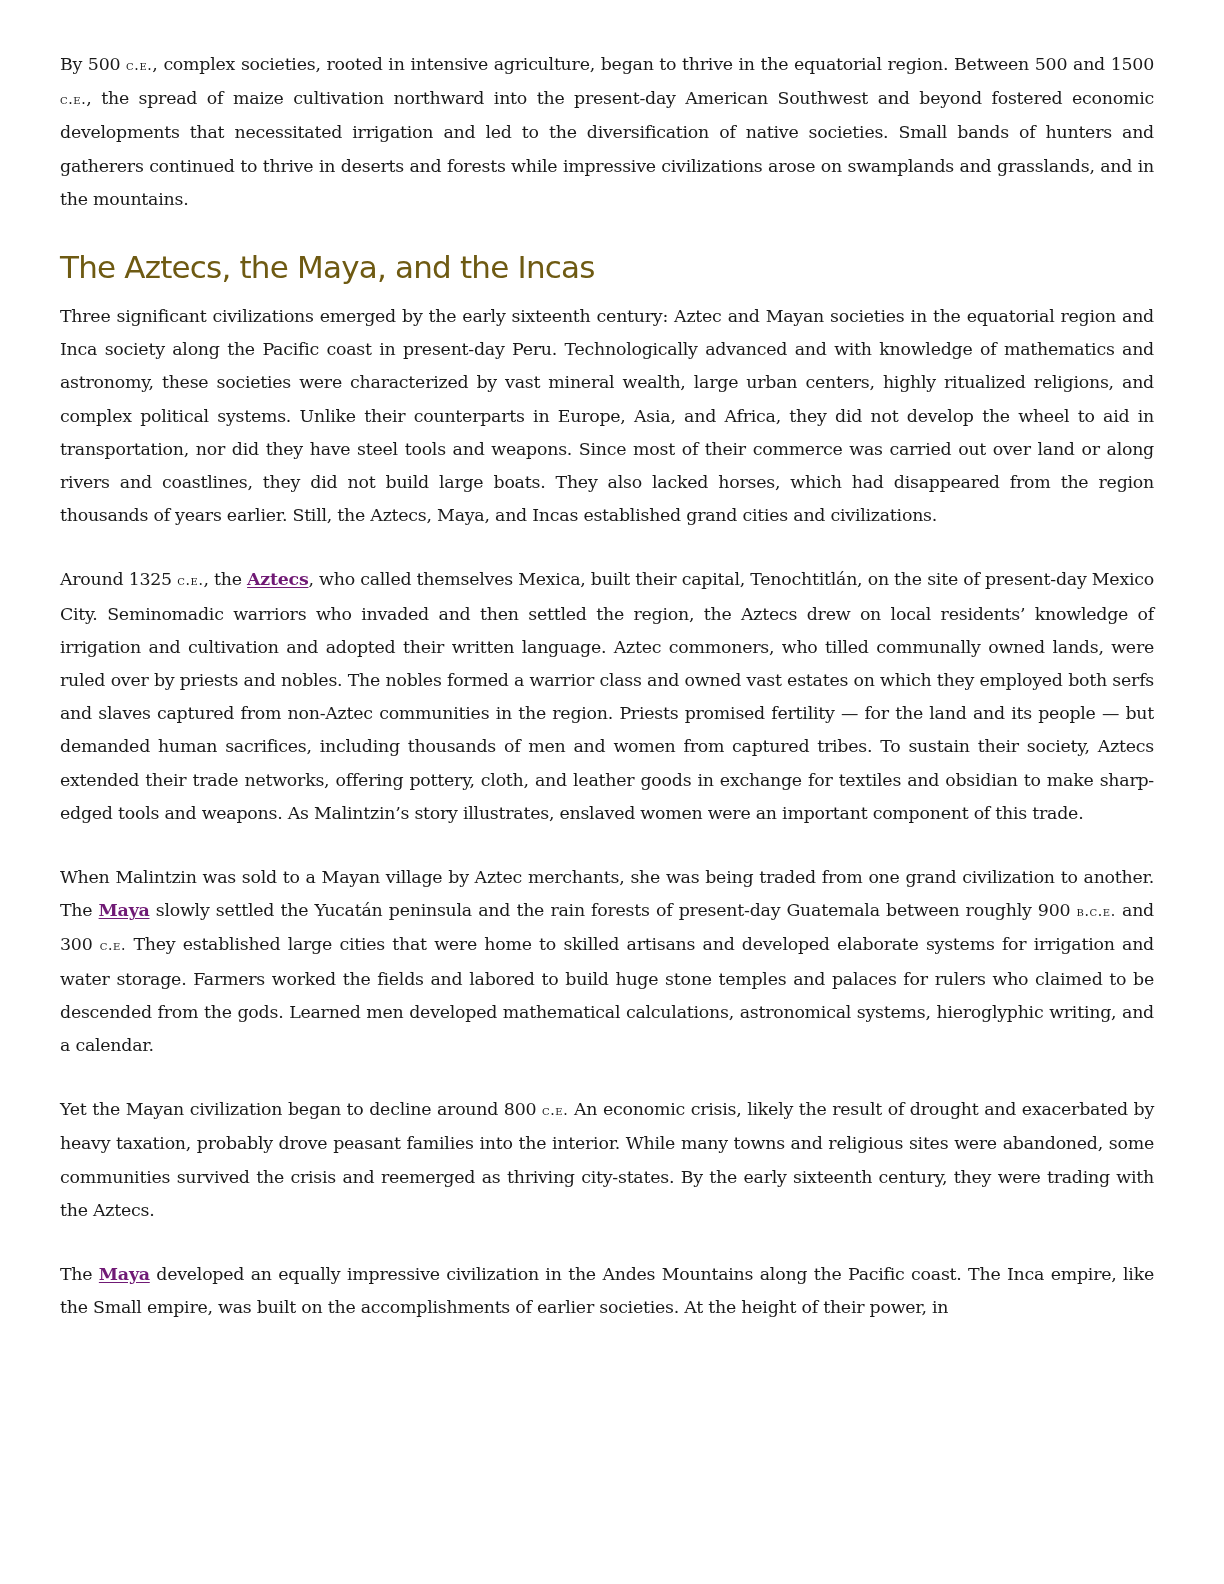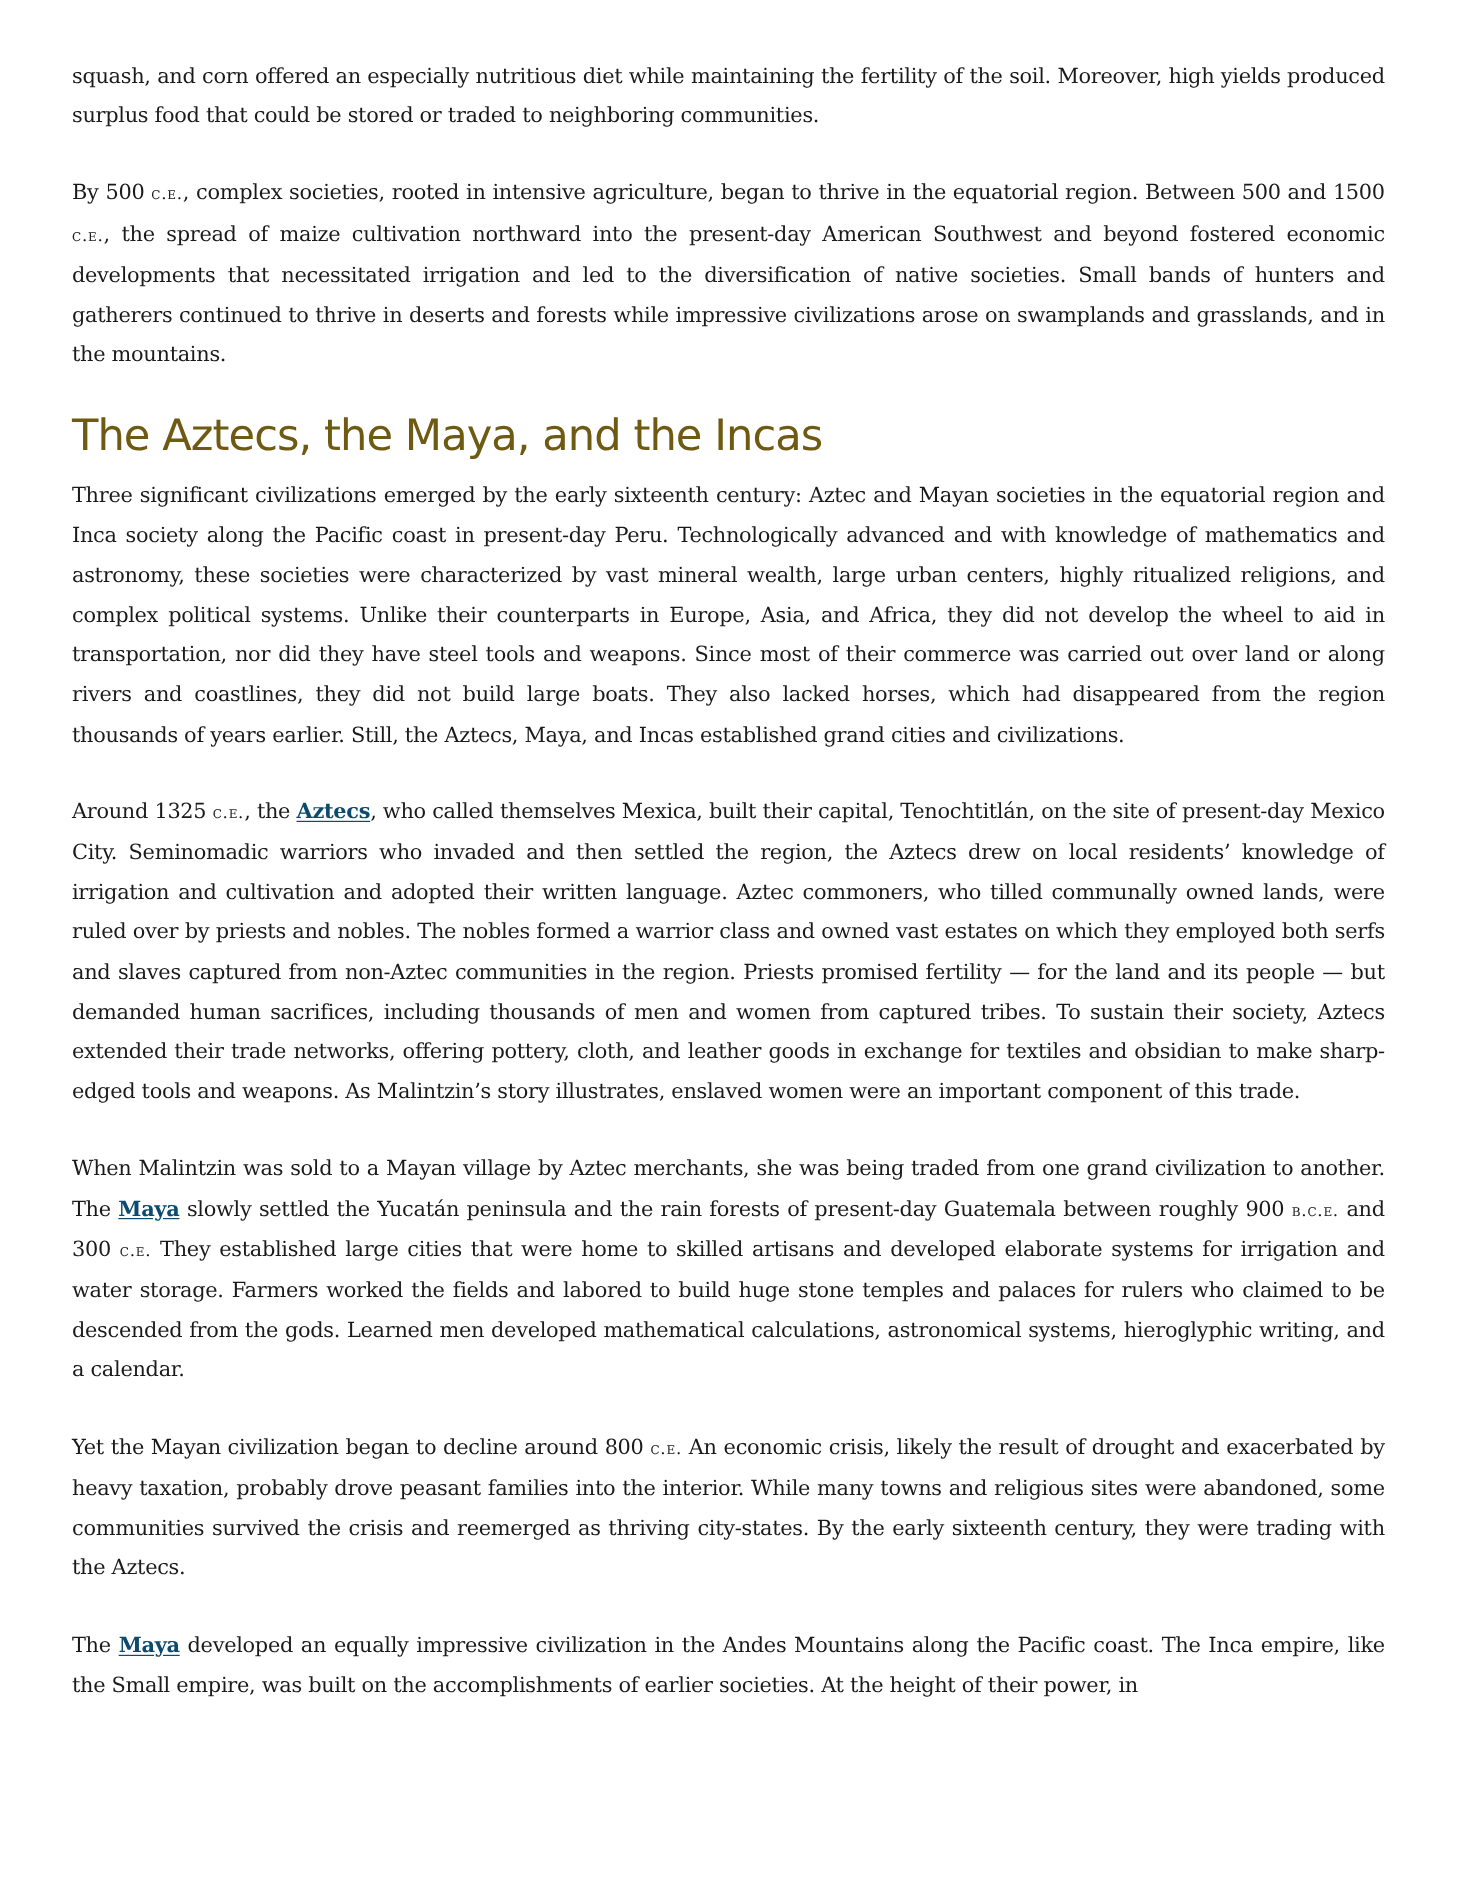--- a/index.html
+++ b/index.html
@@ -32,41 +32,40 @@
     .sc {
       font-variant: small-caps;
       text-transform: lowercase;
       font-size: 14px;
       letter-spacing: 0.6px;
     }
     h2 {
       margin: 0;
       font-family: "DejaVu Sans", "Liberation Sans", sans-serif;
       font-weight: 500;
-      font-size: 36px;
+      font-size: 31px;
       line-height: 40px;
       color: #6e5a12;
       letter-spacing: -0.8px;
     }
     .heading-wrap {
       margin: 14px 0 13px 0;
     }
     a.term {
-      color: #0c4a6e;
+      color: #701a75;
       font-weight: bold;
       text-decoration: underline;
       text-underline-offset: 2px;
     }
   </style>
 </head>
 <body>
 
 <div class="page">
 
-  <p><span>squash, and corn offered an especially nutritious diet while maintaining the fertility of the soil. Moreover, high yields produced surplus food that could be stored or traded to neighboring communities.</span></p>
 
   <p><span>By 500 </span><span class="sc">C.E.</span><span>, complex societies, rooted in intensive agriculture, began to thrive in the equatorial region. Between 500 and 1500 </span><span class="sc">C.E.</span><span>, the spread of maize cultivation northward into the present-day American Southwest and beyond fostered economic developments that necessitated irrigation and led to the diversification of native societies. Small bands of hunters and gatherers continued to thrive in deserts and forests while impressive civilizations arose on swamplands and grasslands, and in the mountains.</span></p>
 
   <div class="heading-wrap">
     <h2>The Aztecs, the Maya, and the Incas</h2>
   </div>
 
   <p><span>Three significant civilizations emerged by the early sixteenth century: Aztec and Mayan societies in the equatorial region and Inca society along the Pacific coast in present-day Peru. Technologically advanced and with knowledge of mathematics and astronomy, these societies were characterized by vast mineral wealth, large urban centers, highly ritualized religions, and complex political systems. Unlike their counterparts in Europe, Asia, and Africa, they did not develop the wheel to aid in transportation, nor did they have steel tools and weapons. Since most of their commerce was carried out over land or along rivers and coastlines, they did not build large boats. They also lacked horses, which had disappeared from the region thousands of years earlier. Still, the Aztecs, Maya, and Incas established grand cities and civilizations.</span></p>
 
   <p><span>Around 1325 </span><span class="sc">C.E.</span><span>, the </span><a class="term" href="#">Aztecs</a><span>, who called themselves Mexica, built their capital, Tenochtitlán, on the site of present-day Mexico City. Seminomadic warriors who invaded and then settled the region, the Aztecs drew on local residents’ knowledge of irrigation and cultivation and adopted their written language. Aztec commoners, who tilled communally owned lands, were ruled over by priests and nobles. The nobles formed a warrior class and owned vast estates on which they employed both serfs and slaves captured from non-Aztec communities in the region. Priests promised fertility — for the land and its people — but demanded human sacrifices, including thousands of men and women from captured tribes. To sustain their society, Aztecs extended their trade networks, offering pottery, cloth, and leather goods in exchange for textiles and obsidian to make sharp-edged tools and weapons. As Malintzin’s story illustrates, enslaved women were an important component of this trade.</span></p>

